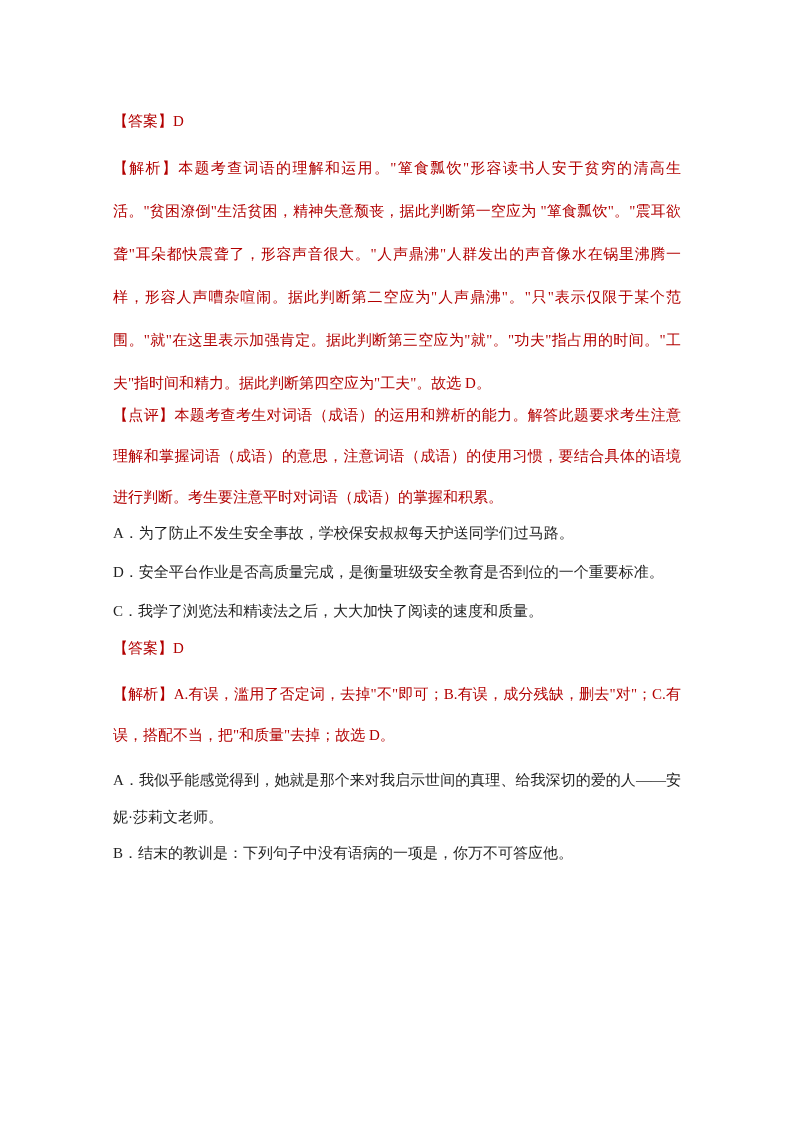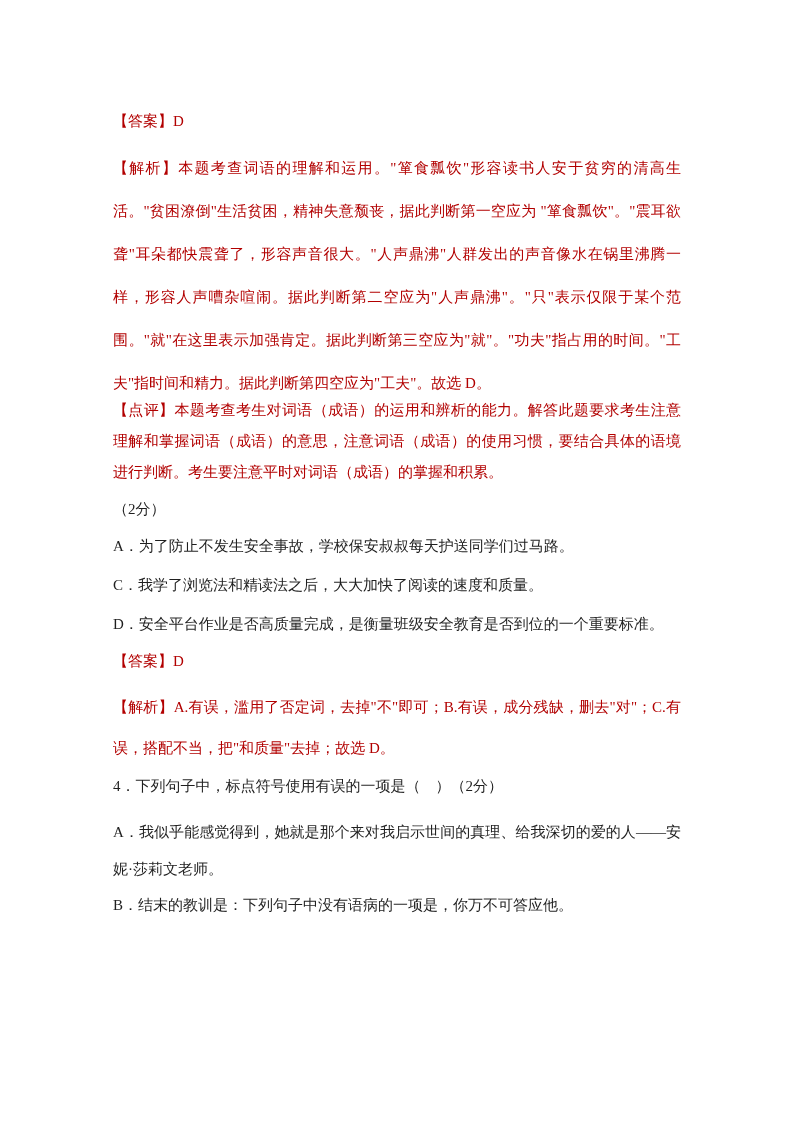--- a/index.html
+++ b/index.html
@@ -18,21 +18,21 @@
     left: 113px;
     top: 92px;
     width: 568px;
     font-size: 15px;
   }
   p { margin: 0; }
   .just { text-align: justify; }
   .lh43 { line-height: 43px; }
   .lh41 { line-height: 41px; }
   .lh37 { line-height: 37px; }
-  .lh31 { line-height: 31px; font-family: Liberation Serif, serif; }
+  .lh31 { line-height: 41px; font-family: Liberation Serif, serif; }
   .mt4  { margin-top: 4px; }
   .mt6  { margin-top: 6px; }
   .mtm4 { margin-top: -4px; }
   .mtm6 { margin-top: -6px; }
   .mtm10{ margin-top: -10px; }
   .red      { color: var(--analysis_red, #b20000); }
   .citation { color: var(--citation_red, #953735); }
 </style>
 </head>
 <body>
@@ -40,33 +40,31 @@
 <div class="page">
   <div class="content">
 
     <p class="red lh43"><span>【答案】</span><span>D</span></p>
 
     <p class="red just lh43 mt4"><span>【解析】</span><span>本题考查词语的理解和运用。"箪食瓢饮"形容读书人安于贫穷的清高生活。"贫困潦倒"生活贫困，精神失意颓丧，据此判断第一空应为 "箪食瓢饮"。"震耳欲聋"耳朵都快震聋了，形容声音很大。"人声鼎沸"人群发出的声音像水在锅里沸腾一样，形容人声嘈杂喧闹。据此判断第二空应为"人声鼎沸"。"只"表示仅限于某个范围。"就"在这里表示加强肯定。据此判断第三空应为"就"。"功夫"指占用的时间。"工夫"指时间和精力。据此判断第四空应为"工夫"。故选 D。</span></p>
 
     <p class="red just lh31 mtm10"><span>【点评】</span><span>本题考查考生对词语（成语）的运用和辨析的能力。解答此题要求考生注意理解和掌握词语（成语）的意思，注意词语（成语）的使用习惯，要结合具体的语境进行判断。考生要注意平时对词语（成语）的掌握和积累。</span></p>
 
 
-    <p class="lh43"><span>（2分）</span></p>
 
     <p class="lh43 mtm6"><span>A．</span><span>为了防止不发生安全事故，学校保安叔叔每天护送同学们过马路。</span></p>
 
 
+    <p class="lh43 mtm4"><span>D．</span><span>安全平台作业是否高质量完成，是衡量班级安全教育是否到位的一个重要标准。</span></p>
+
     <p class="lh43 mtm4"><span>C．</span><span>我学了浏览法和精读法之后，大大加快了阅读的速度和质量。</span></p>
-
-    <p class="lh43 mtm4"><span>D．</span><span>安全平台作业是否高质量完成，是衡量班级安全教育是否到位的一个重要标准。</span></p>
 
     <p class="red lh43 mtm6"><span>【答案】</span><span>D</span></p>
 
     <p class="red just lh41 mt4"><span>【解析】</span><span>A.有误，滥用了否定词，去掉"不"即可；B.有误，成分残缺，删去"对"；C.有误，搭配不当，把"和质量"去掉；故选 D。</span></p>
 
-    <p class="lh43 mtm4"><span>4．</span><span>下列句子中，标点符号使用有误的一项是（　）（2分）</span></p>
 
     <p class="just lh37 mt6"><span>A．</span><span>我似乎能感觉得到，她就是那个来对我启示世间的真理、给我深切的爱的人——安妮·莎莉文老师。</span></p>
 
     <p class="lh43 mtm4"><span>B．</span><span>结末的教训是：下列句子中没有语病的一项是，你万不可答应他。</span></p>
 
   </div>
 </div>
 
 </body></html>

